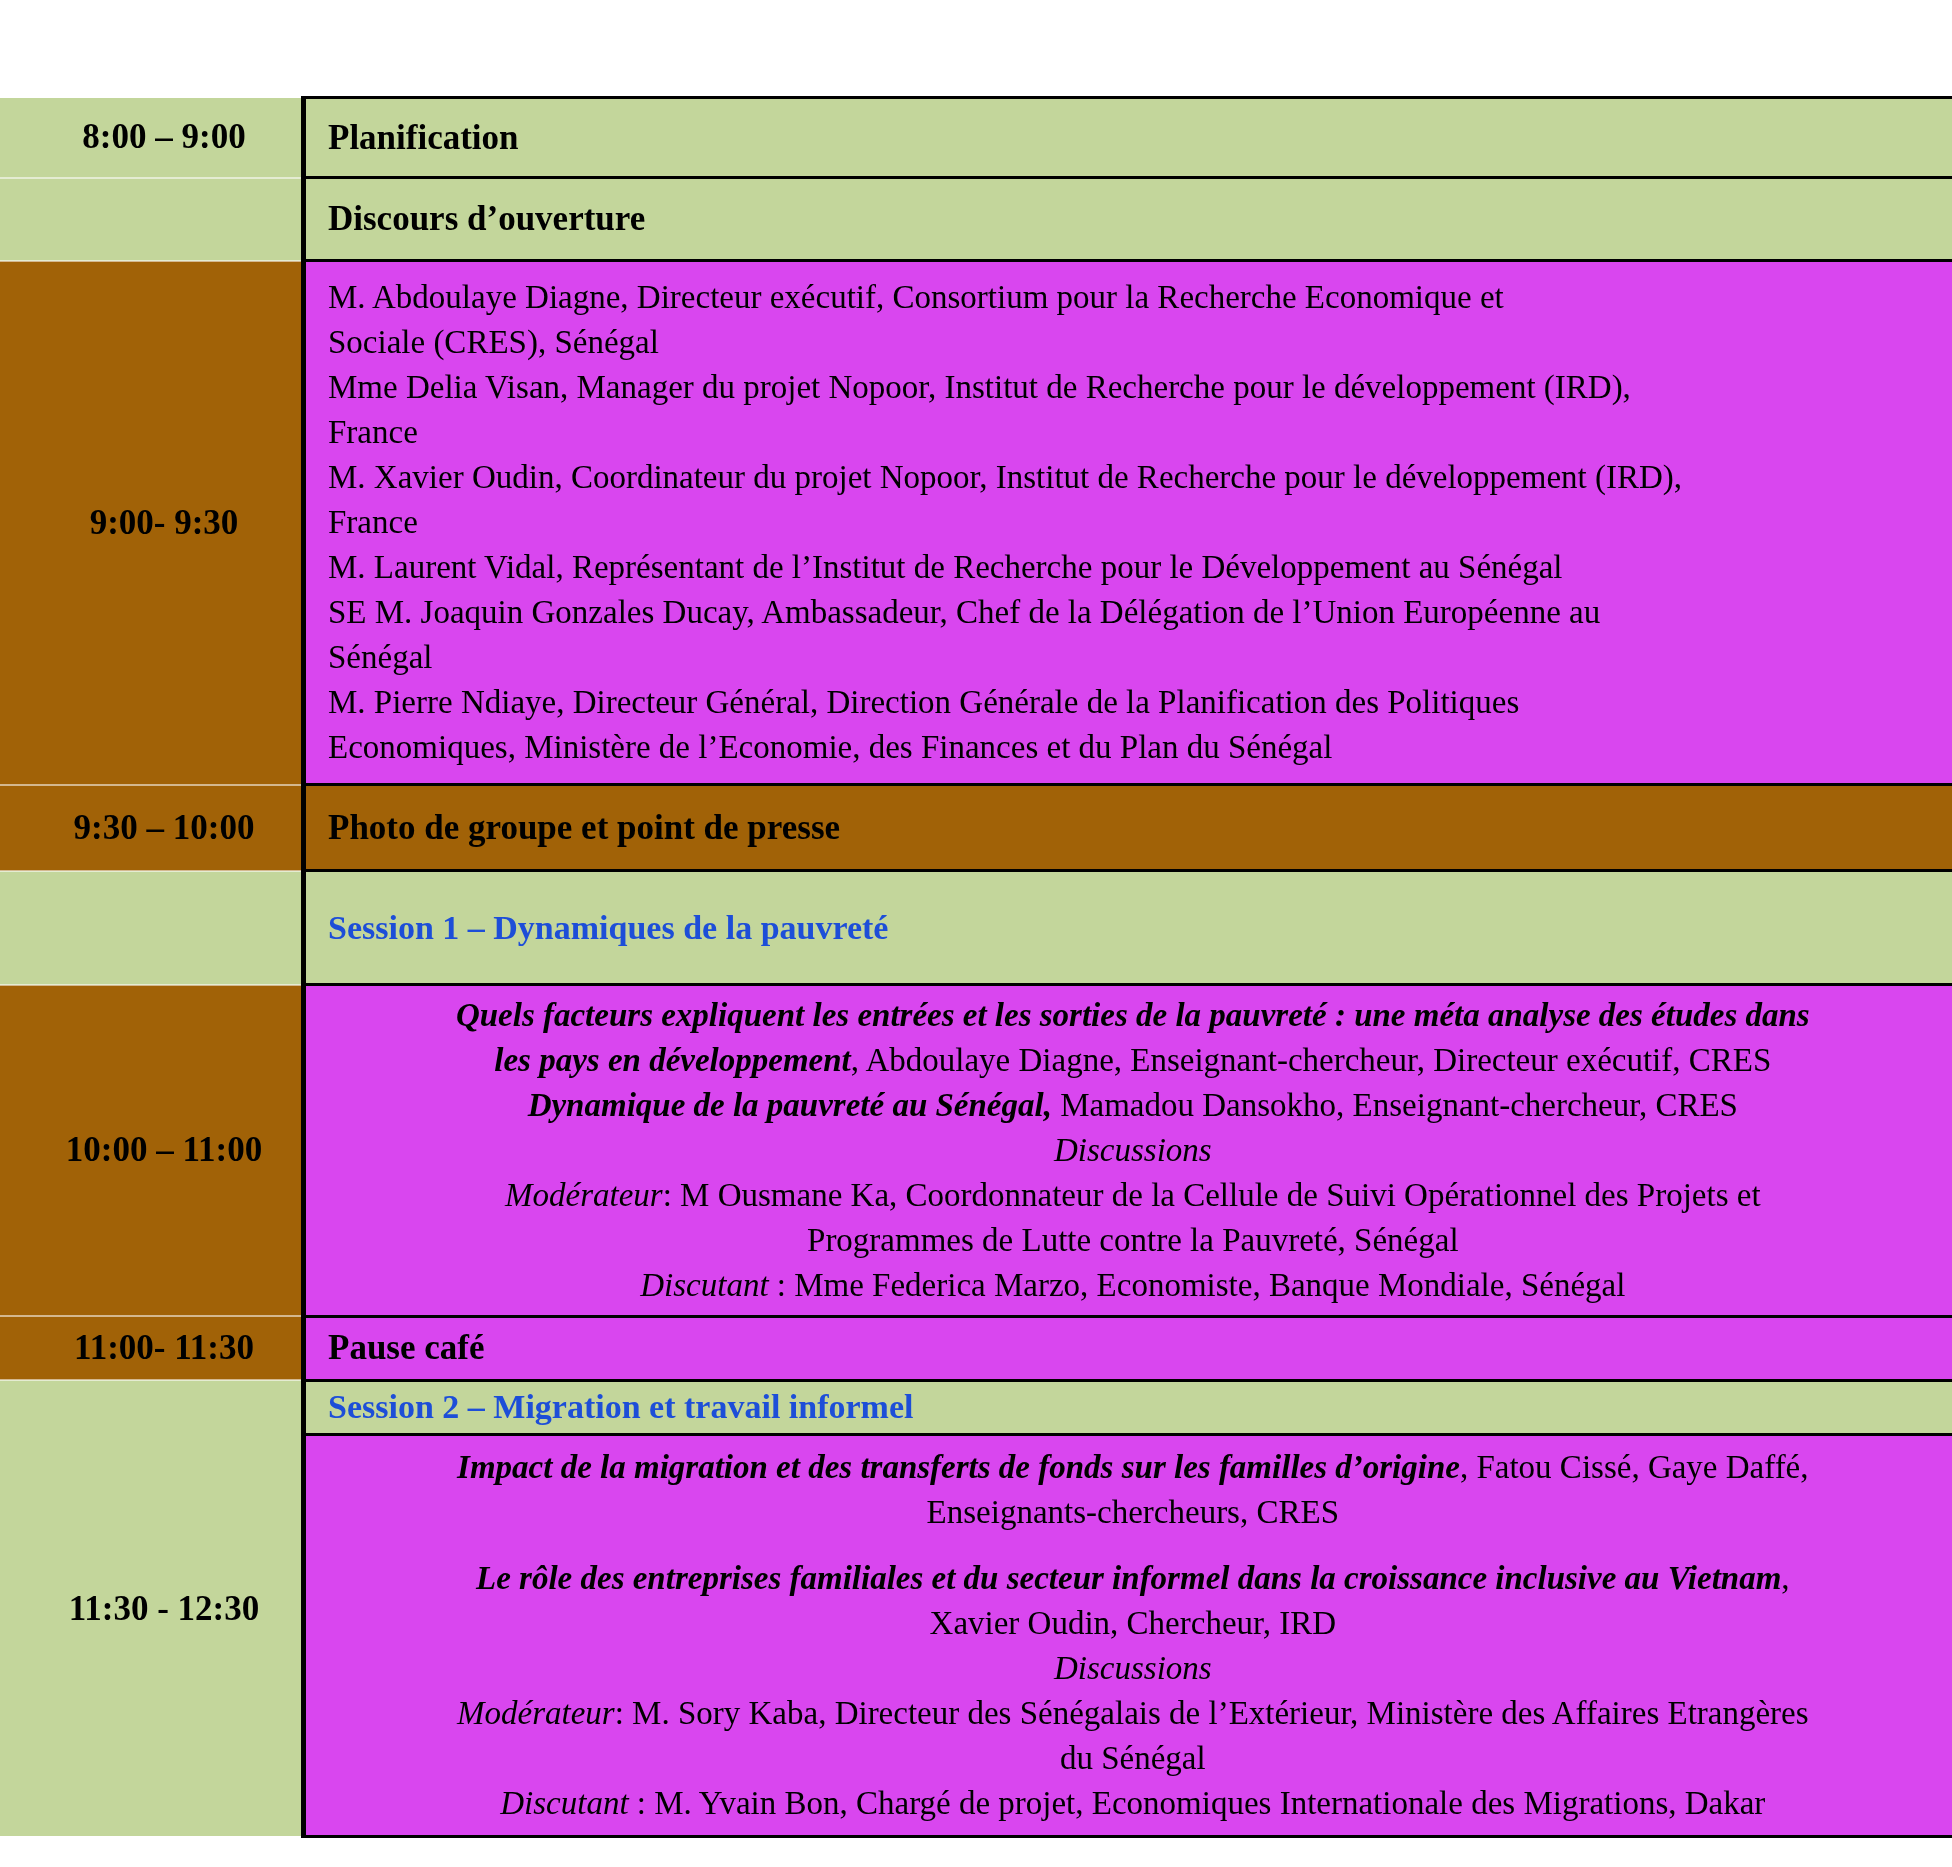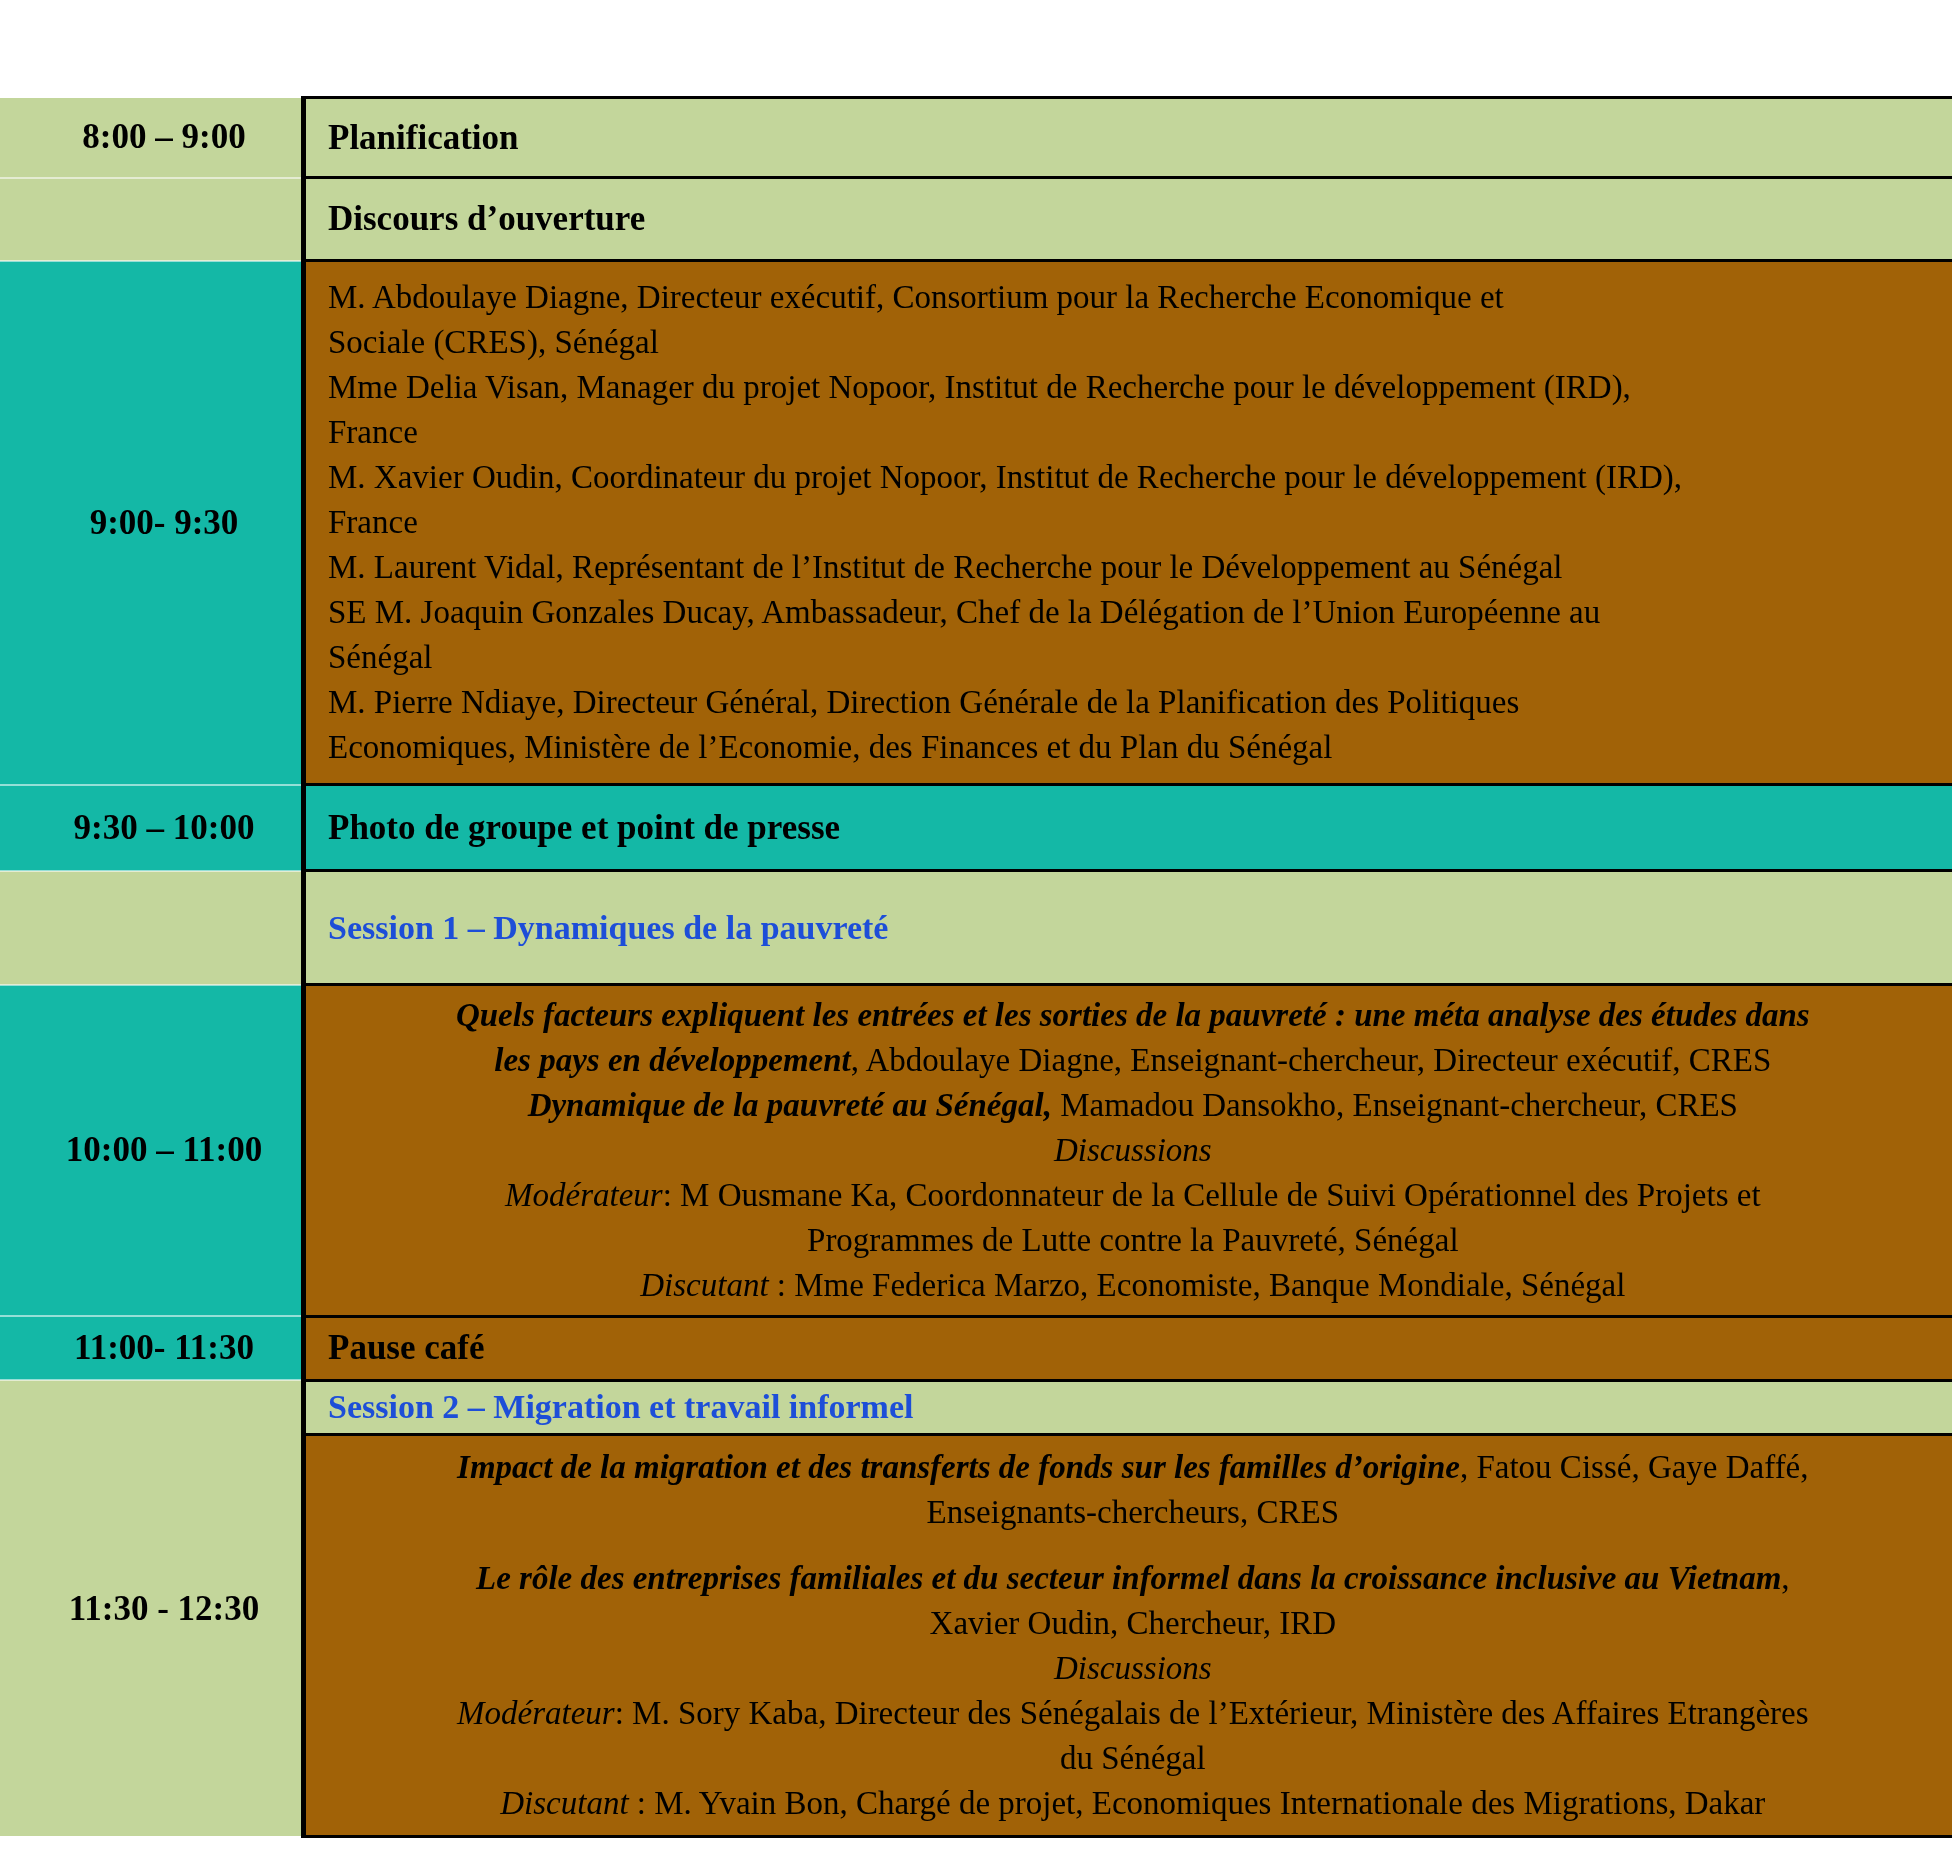--- a/index.html
+++ b/index.html
@@ -34,22 +34,22 @@
 
   
   td.cell {
     border-left: 5.1px solid #000000;
     border-top: 3.4px solid #000000;
     border-bottom: 3.4px solid #000000;
     padding: 6.8px 15.4px 6.8px 22px;
   }
 
   .olive { background: #c3d69b; }
-  .light { background: #14b8a6; }
-  .white { background: #a16207; }
+  .light { background: #a16207; }
+  .white { background: #d946ef; }
 
   .biglabel {
     font-weight: bold;
     font-size: 35px;
   }
   .session {
     font-weight: bold;
     font-size: 34px;
     color: #1d4ed8;
   }

